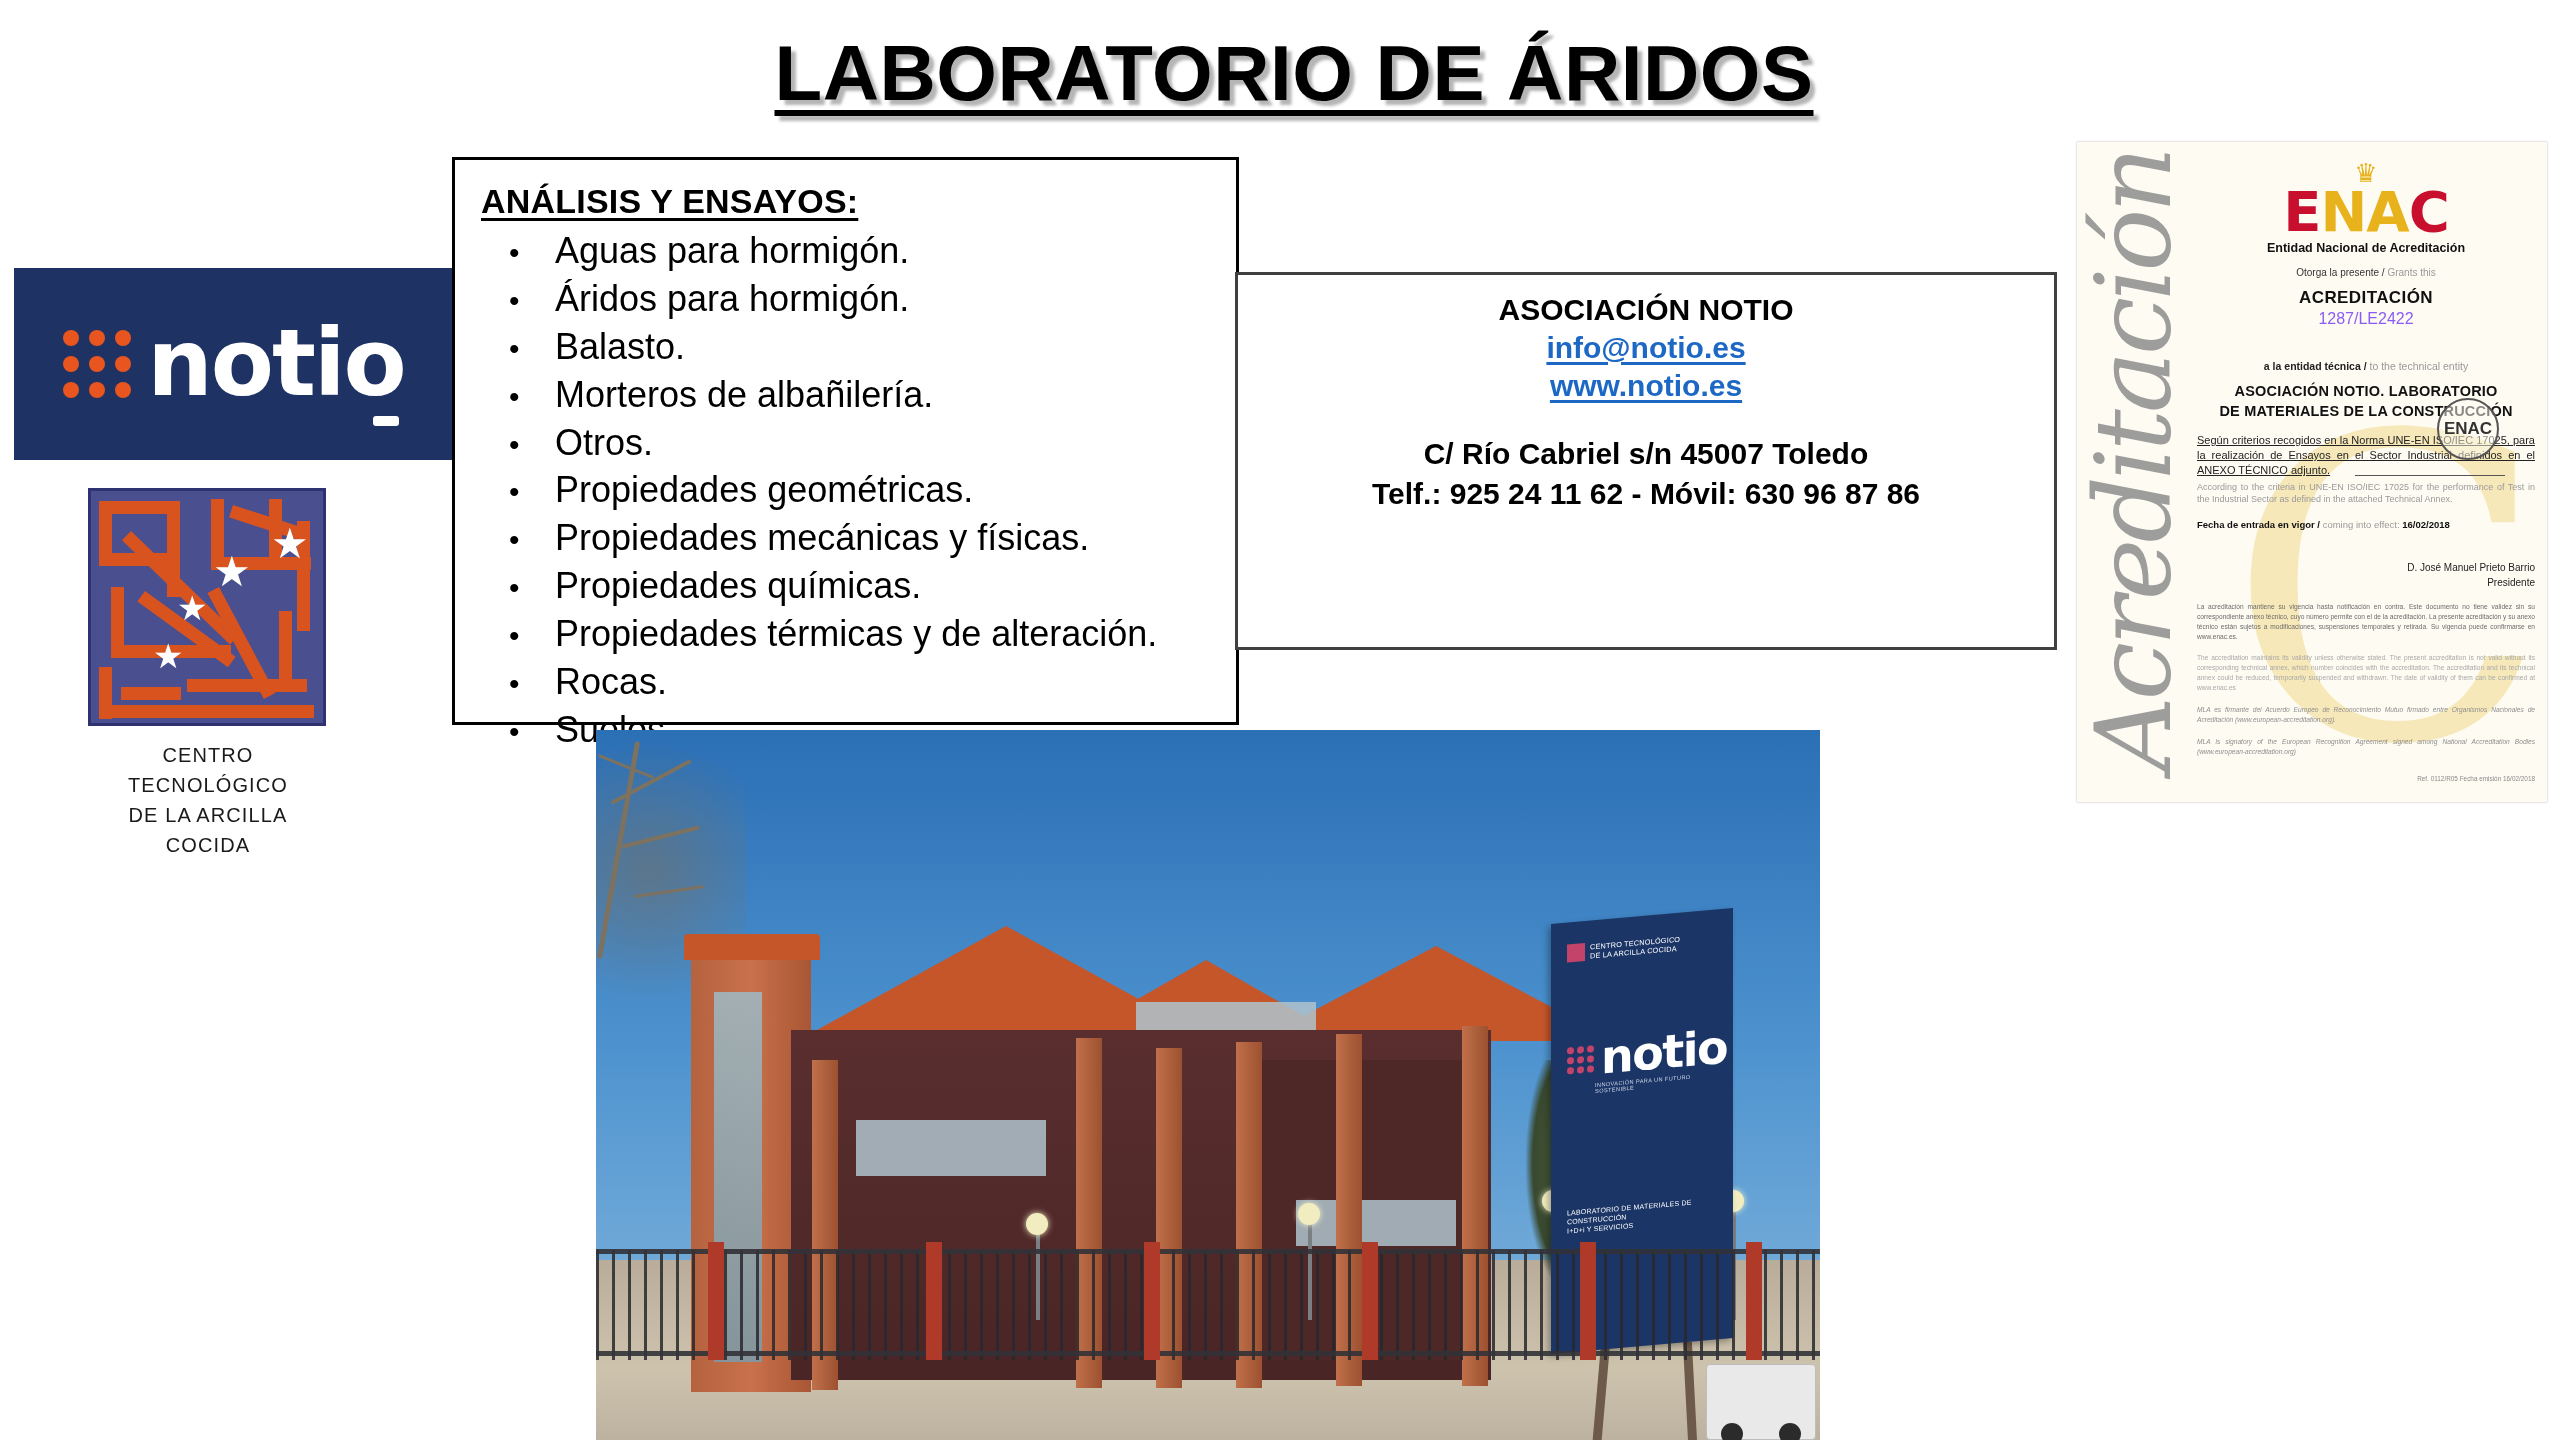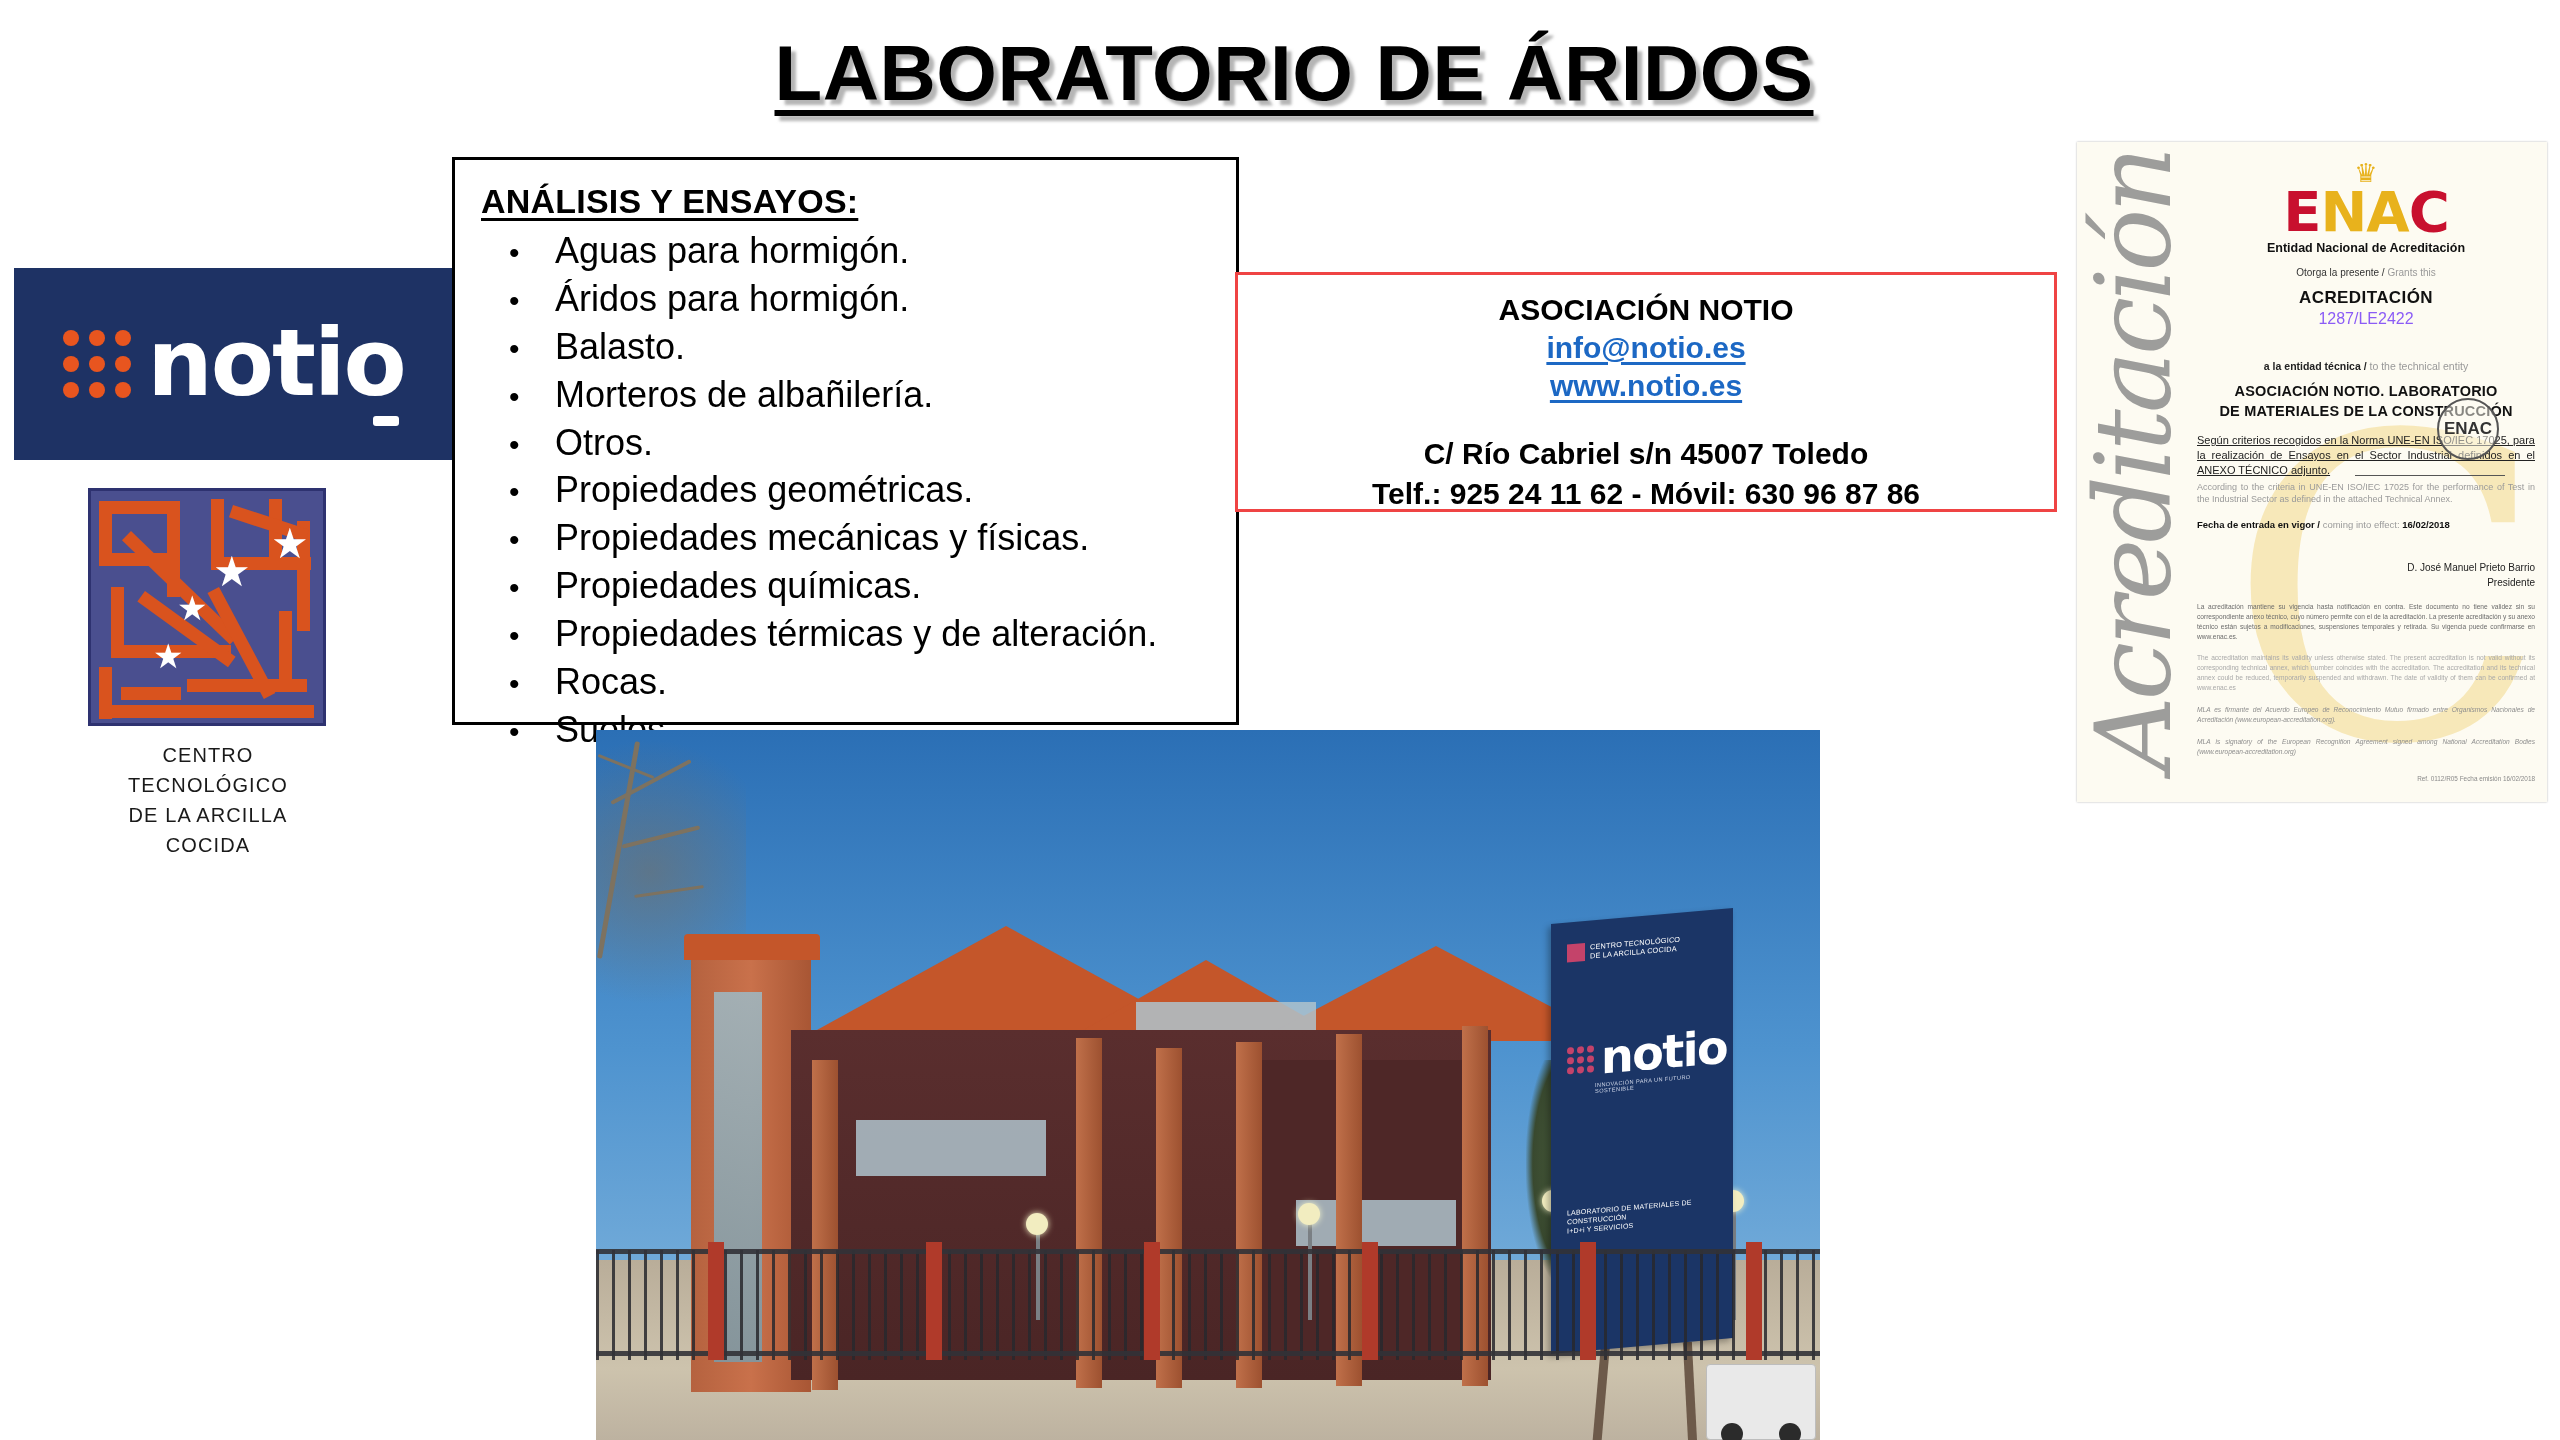--- a/index.html
+++ b/index.html
@@ -82,22 +82,22 @@
     font-size: 36px; color: #000; line-height: 1.33;
     padding-left: 28px;
   }
   .analysis-list li .bullet {
     width: 46px; flex: 0 0 46px; font-size: 30px; line-height: 1.33;
   }
 
   
   .contact-box {
     position: absolute; left: 1235px; top: 272px;
-    width: 822px; height: 240px;
-    border: 3px solid #ef4444; background: #fff;
+    width: 822px; height: 378px;
+    border: 3px solid #404040; background: #fff;
     text-align: center; padding-top: 18px;
   }
   .contact-org { font-size: 30px; font-weight: bold; color: #000; }
   .contact-link {
     display: block; font-size: 30px; font-weight: bold;
     color: #1c68c4; text-decoration: underline;
     text-underline-offset: 4px; margin-top: 4px;
   }
   .contact-gap { height: 34px; }
   .contact-center { font-size: 31px; font-weight: bold; color: #000; }

